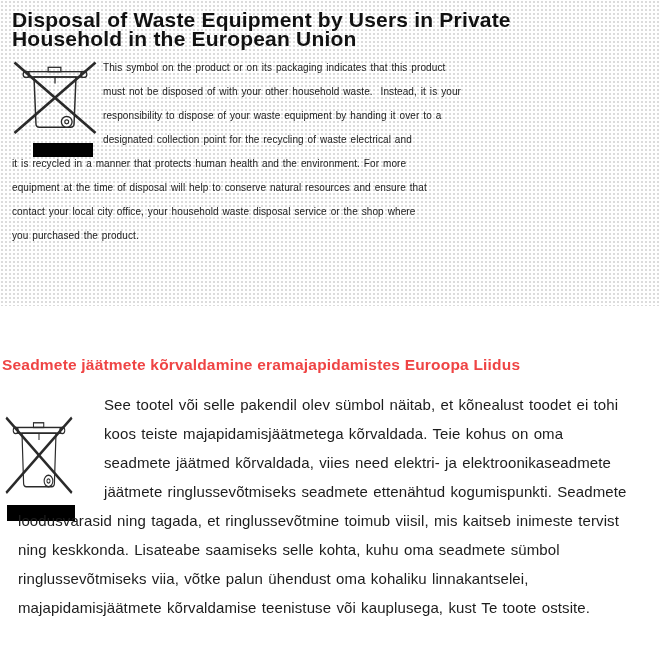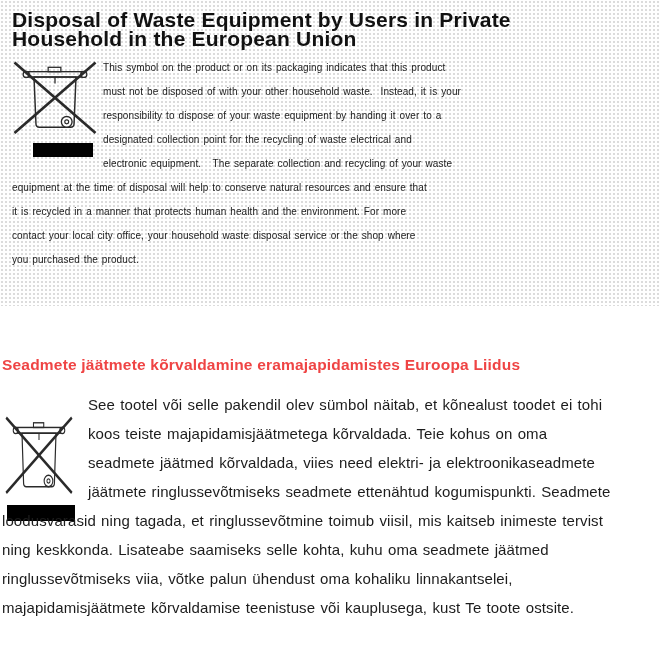--- a/index.html
+++ b/index.html
@@ -43,21 +43,21 @@
     left: 12px; top: 56px; width: 645px;
     font-size: 10px;
   }
   .para-en .line { line-height: 24px; letter-spacing: 0.1px; word-spacing: 1px; }
   .para-en .beside .line { padding-left: 91px; }
 
   .para-et {
     left: 2px; top: 390px; width: 655px;
     font-size: 15px;
   }
-  .para-et .line { line-height: 29px; letter-spacing: 0.1px; word-spacing: 1px; }
+  .para-et .line { line-height: 29px; letter-spacing: 0.1px; word-spacing: 1px; margin-left: 16px; }
   .para-et .beside .line { padding-left: 86px; }
 
   .icon-block { position: absolute; }
   .icon-block-1 { left: 13px; top: 60px; width: 84px; }
   .icon-block-2 { left: 5px; top: 415px; width: 70px; }
   .icon-block svg { display: block; }
   .black-bar { background: #000; }
   .icon-block-1 .black-bar { width: 60px; height: 14px; margin: 7px 0 0 20px; }
   .icon-block-2 .black-bar { width: 68px; height: 16px; margin: 9px 0 0 2px; }
 </style>
@@ -85,25 +85,24 @@
     </svg>
     <div class="black-bar" style="background: rgb(0, 0, 0);"></div>
   </div>
 
   <div class="para para-en">
     <div class="beside">
         <div class="line">This symbol on the product or on its packaging indicates that this product</div>
         <div class="line">must not be disposed of with your other household waste.  Instead, it is your</div>
         <div class="line">responsibility to dispose of your waste equipment by handing it over to a</div>
         <div class="line">designated collection point for the recycling of waste electrical and</div>
-        <div class="line">electronic equipment.   The separate collection and recycling of your waste</div>
       </div>
     <div class="full">
+        <div class="line">it is recycled in a manner that protects human health and the environment. For more</div>
         <div class="line">equipment at the time of disposal will help to conserve natural resources and ensure that</div>
-        <div class="line">it is recycled in a manner that protects human health and the environment. For more</div>
         <div class="line">contact your local city office, your household waste disposal service or the shop where</div>
         <div class="line">you purchased the product.</div>
       </div>
   </div>
 
   <div class="heading heading-et" style="color: #ef4444;">Seadmete jäätmete kõrvaldamine eramajapidamistes Euroopa Liidus</div>
 
   <div class="icon-block icon-block-2">
     <svg width="68" height="81" viewBox="0 0 86 78" preserveAspectRatio="none" fill="none" stroke="#2a2a2a">
       <rect x="36" y="7.5" width="13" height="4.5" stroke-width="1.3"></rect>
@@ -122,19 +121,19 @@
 
   <div class="para para-et">
     <div class="beside">
         <div class="line">See tootel või selle pakendil olev sümbol näitab, et kõnealust toodet ei tohi</div>
         <div class="line">koos teiste majapidamisjäätmetega kõrvaldada. Teie kohus on oma</div>
         <div class="line">seadmete jäätmed kõrvaldada, viies need elektri- ja elektroonikaseadmete</div>
         <div class="line">jäätmete ringlussevõtmiseks seadmete ettenähtud kogumispunkti. Seadmete</div>
       </div>
     <div class="full">
         <div class="line">loodusvarasid ning tagada, et ringlussevõtmine toimub viisil, mis kaitseb inimeste tervist</div>
-        <div class="line">ning keskkonda. Lisateabe saamiseks selle kohta, kuhu oma seadmete jäätmed</div>
+        <div class="line">ning keskkonda. Lisateabe saamiseks selle kohta, kuhu oma seadmete sümbol</div>
         <div class="line">ringlussevõtmiseks viia, võtke palun ühendust oma kohaliku linnakantselei,</div>
         <div class="line">majapidamisjäätmete kõrvaldamise teenistuse või kauplusega, kust Te toote ostsite.</div>
       </div>
   </div>
 
 </div>
 
 </body></html>

